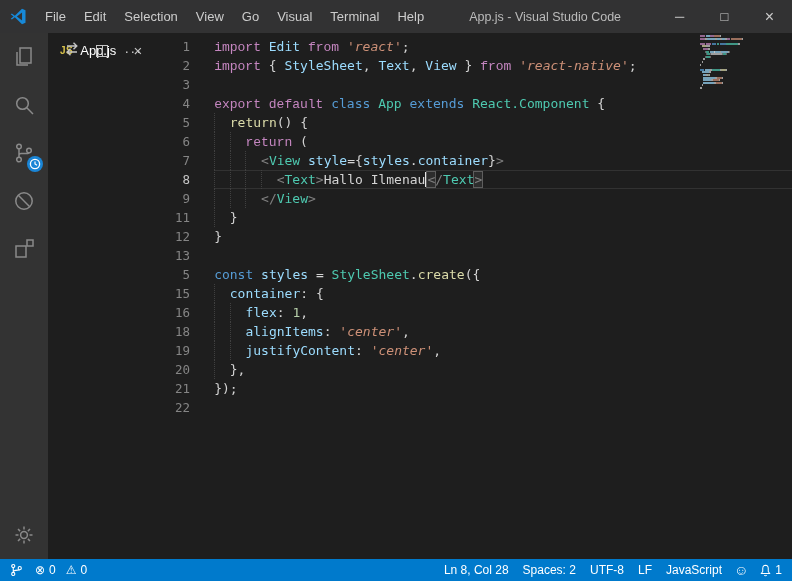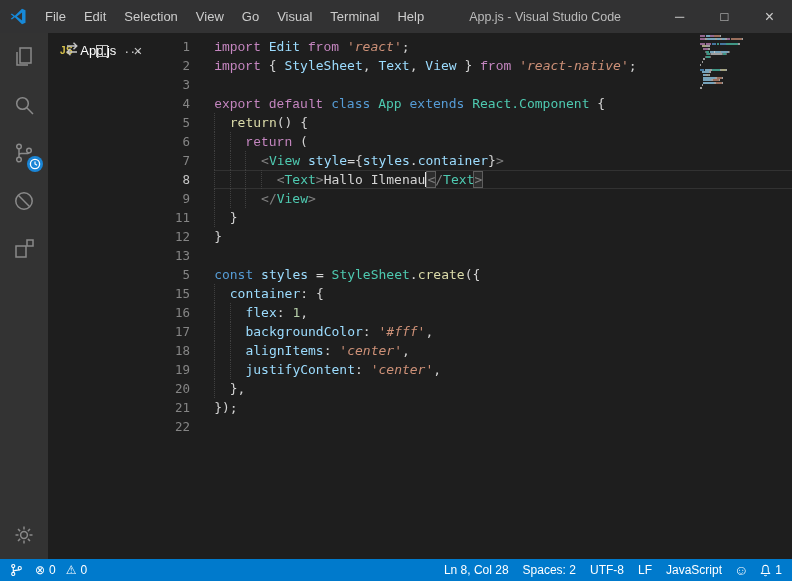--- a/index.html
+++ b/index.html
@@ -225,24 +225,20 @@
             <div class="line-number">5</div>
             <div class="line-body"><span class="tok st">const</span><span class="tok pl"> </span><span class="tok var">styles</span><span class="tok pl"> = </span><span class="tok ty">StyleSheet</span><span class="tok pl">.</span><span class="tok fn">create</span><span class="tok pl">({</span></div>
           </div>
           <div class="code-line">
             <div class="line-number">15</div>
             <div class="line-body"><span class="ind"></span><span class="tok var">container</span><span class="tok pl">: {</span></div>
           </div>
           <div class="code-line">
             <div class="line-number">16</div>
             <div class="line-body"><span class="ind"></span><span class="ind"></span><span class="tok var">flex</span><span class="tok pl">: </span><span class="tok num">1</span><span class="tok pl">,</span></div>
-          </div>
-          <div class="code-line">
-            <div class="line-number">17</div>
-            <div class="line-body"><span class="ind"></span><span class="ind"></span><span class="tok var">backgroundColor</span><span class="tok pl">: </span><span class="tok str">'#fff'</span><span class="tok pl">,</span></div>
           </div>
           <div class="code-line">
             <div class="line-number">18</div>
             <div class="line-body"><span class="ind"></span><span class="ind"></span><span class="tok var">alignItems</span><span class="tok pl">: </span><span class="tok str">'center'</span><span class="tok pl">,</span></div>
           </div>
           <div class="code-line">
             <div class="line-number">19</div>
             <div class="line-body"><span class="ind"></span><span class="ind"></span><span class="tok var">justifyContent</span><span class="tok pl">: </span><span class="tok str">'center'</span><span class="tok pl">,</span></div>
           </div>
           <div class="code-line">

